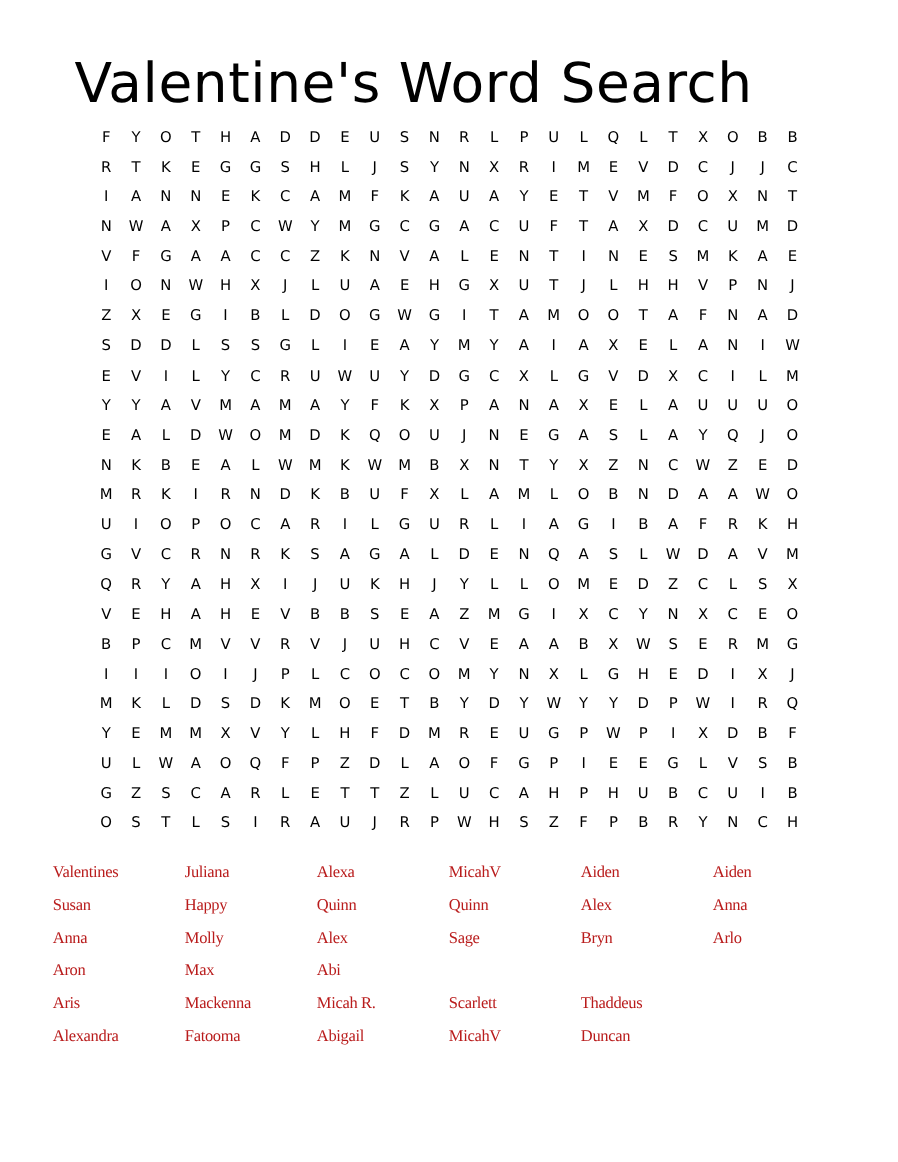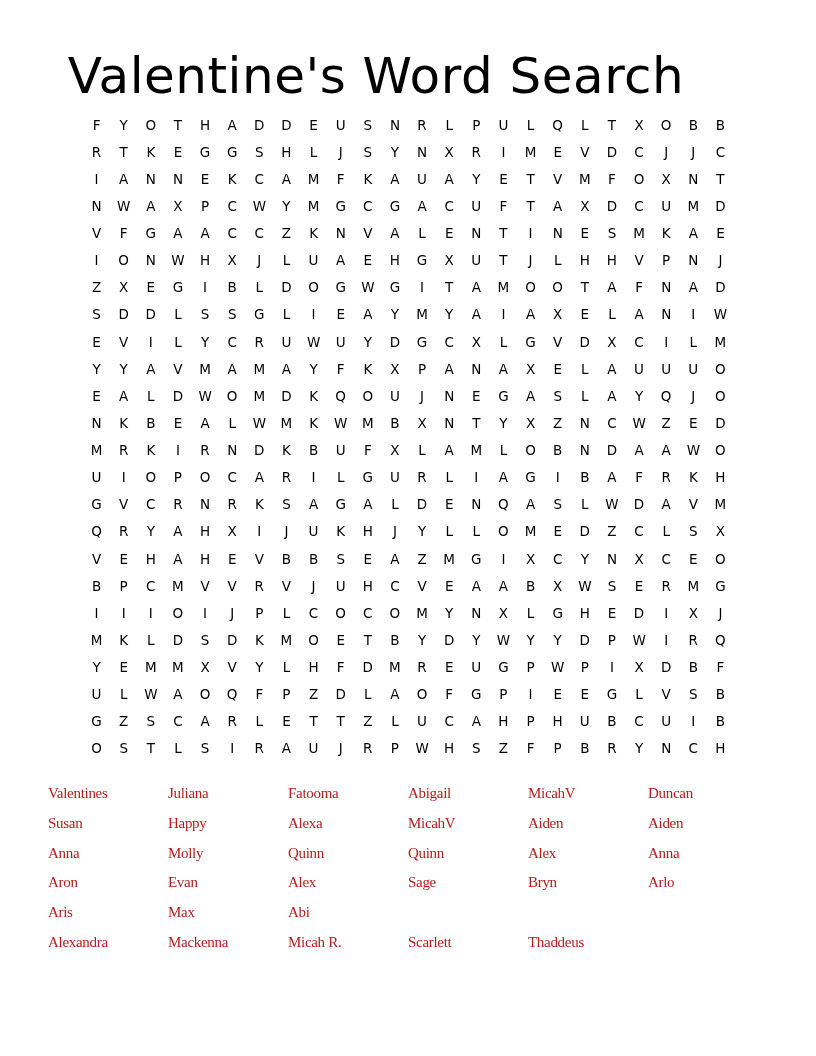--- a/index.html
+++ b/index.html
@@ -651,21 +651,20 @@
 <div class="word-list" id="word-list">
     <span class="word">Valentines</span>
     <span class="word">Susan</span>
     <span class="word">Anna</span>
     <span class="word">Aron</span>
     <span class="word">Aris</span>
     <span class="word">Alexandra</span>
     <span class="word">Juliana</span>
     <span class="word">Happy</span>
     <span class="word">Molly</span>
-    <span class="word">Evan</span>
     <span class="word">Max</span>
     <span class="word">Mackenna</span>
     <span class="word">Fatooma</span>
     <span class="word">Alexa</span>
     <span class="word">Quinn</span>
     <span class="word">Alex</span>
     <span class="word">Abi</span>
     <span class="word">Micah R.</span>
     <span class="word">Abigail</span>
     <span class="word">MicahV</span>

